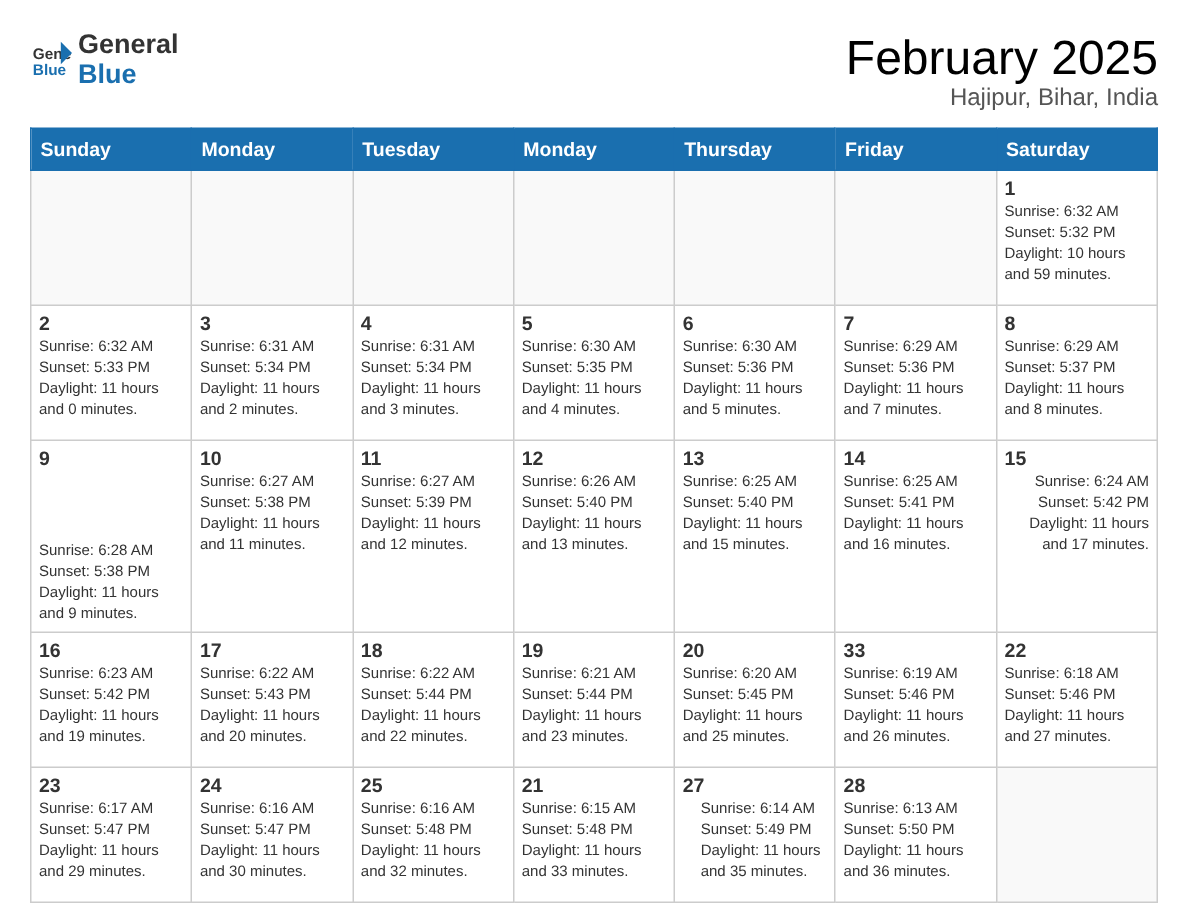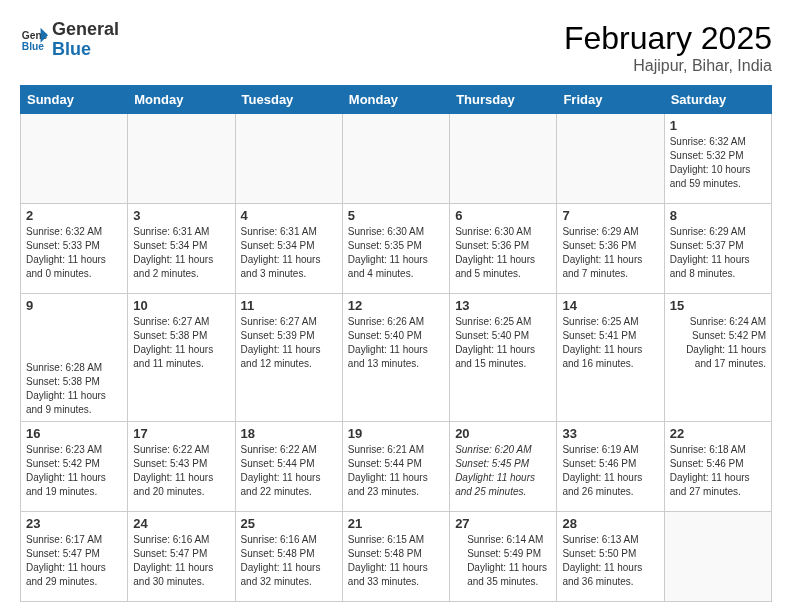--- a/index.html
+++ b/index.html
@@ -259,21 +259,21 @@
         </td>
         <td>
           <span class="day-num">19</span>
           <div class="cell-text" style="white-space: pre-line;">Sunrise: 6:21 AM
 Sunset: 5:44 PM
 Daylight: 11 hours
 and 23 minutes.</div>
         </td>
         <td>
           <span class="day-num">20</span>
-          <div class="cell-text" style="white-space: pre-line; font-style: italic;">Sunrise: 6:20 AM
+          <div class="cell-text" style="white-space: pre-line;">Sunrise: 6:20 AM
 Sunset: 5:45 PM
 Daylight: 11 hours
 and 25 minutes.</div>
         </td>
         <td>
           <span class="day-num">33</span>
           <div class="cell-text" style="white-space: pre-line;">Sunrise: 6:19 AM
 Sunset: 5:46 PM
 Daylight: 11 hours
 and 26 minutes.</div>

